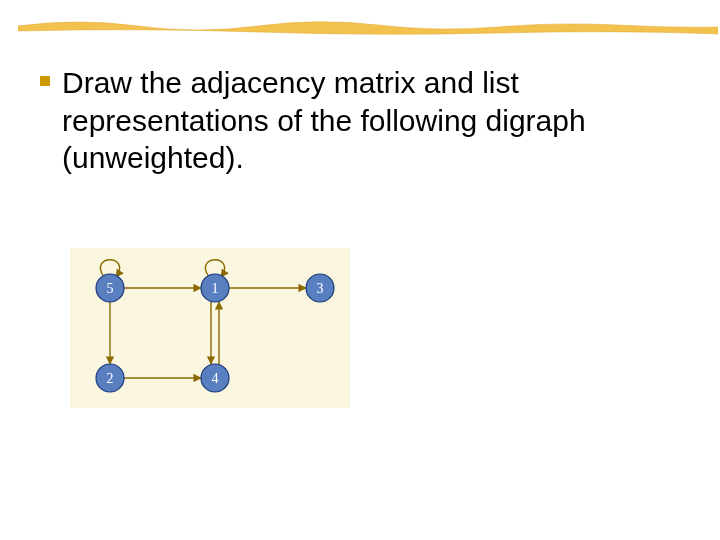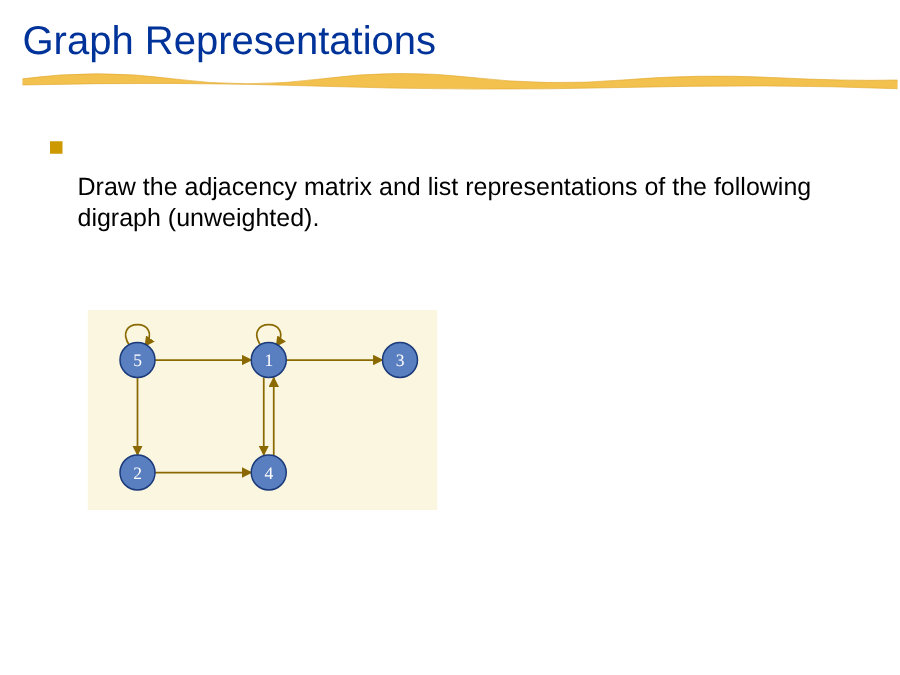--- a/index.html
+++ b/index.html
@@ -33,38 +33,36 @@
     gap: 12px;
   }
   .bullet-marker {
     width: 10px;
     height: 10px;
     background: #cc9900;
     margin-top: 12px;
     flex-shrink: 0;
   }
   .bullet-text {
-    font-size: 20px;
+    font-size: 30px;
     color: #000000;
     line-height: 1.25;
-    margin-top: 37px;
   }
   .diagram {
     position: absolute;
     left: 70px;
     top: 248px;
     width: 280px;
     height: 160px;
   }
 </style>
 </head>
 <body>
 
 <div class="title-area">
-  <div class="title">Graph Representations</div>
   <div class="underline-wrap">
     <svg width="700" height="22" viewBox="0 0 700 22">
       <path d="M0 10 Q 60 2 120 10 T 240 10 T 360 9 T 480 11 T 600 9 T 700 11 L700 18 Q 600 14 480 17 T 240 16 T 0 15 Z" fill="#f2c14e" stroke="#e0a82e" stroke-width="0.5"></path>
     </svg>
   </div>
 </div>
 
 <div class="bullet-area">
   <div class="bullet-row">
     <div class="bullet-marker"></div>

